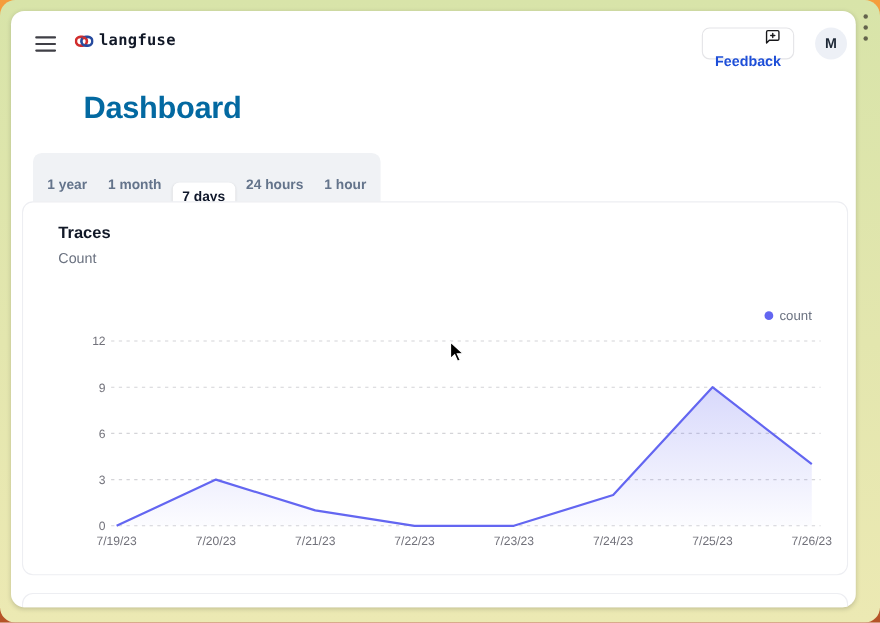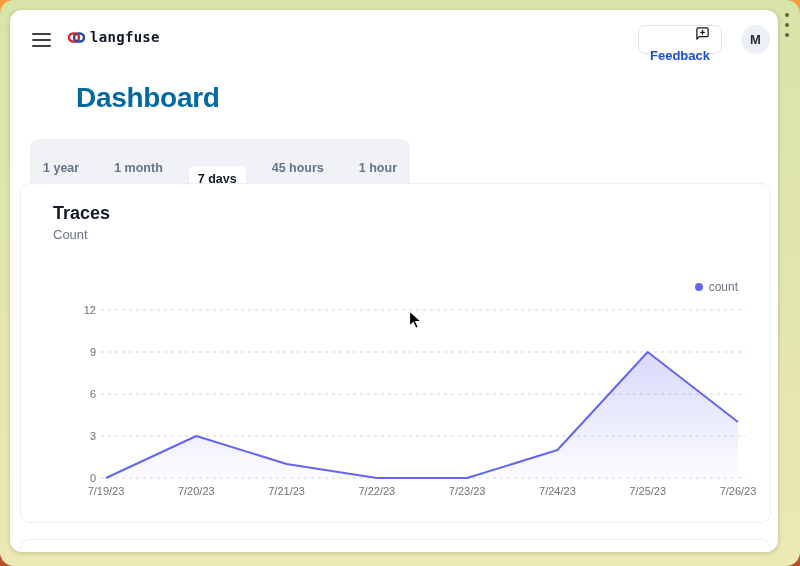--- a/index.html
+++ b/index.html
@@ -35,33 +35,33 @@
   }
   .avatar {
     position:absolute; right:8px; top:15px; width:29px; height:29px; border-radius:50%;
     background:#edf0f6; color:#1f2937; font-size:13px; font-weight:600;
     display:flex; align-items:center; justify-content:center; cursor:pointer;
   }
   .page-title { position:absolute; left:22px; top:72px; font-size:28px; font-weight:700; color:#0369a1; letter-spacing:-.3px;margin-left:44px; }
   
   .tabs {
     position:absolute; left:20px; top:129px; display:inline-flex; align-items:center;
-    background:#f0f2f5; border-radius:8px; padding:4px; gap:17px;
+    background:#f0f2f5; border-radius:8px; padding:4px; gap:1px;
   }
   .tab {
     border:none; background:transparent; padding:6px 9px; border-radius:6px;
     font-family:"Liberation Sans",sans-serif; font-size:12.5px; font-weight:600; color:#64748b; cursor:pointer; white-space:nowrap;
   }
   .tab.active { background:#fff; color:#0f172a; box-shadow:0 1px 2px rgba(0,0,0,.10);margin-top:23px; }
   
   .card {
     position:absolute; left:10px; top:173px; width:751px; height:340px;
     background:#fff; border:1px solid #edeef2; border-radius:10px;
   }
-  .card-title { position:absolute; left:32px; top:19px; font-size:18px; font-weight:700; color:#111827; }
+  .card-title { position:absolute; left:32px; top:19px; font-size:15px; font-weight:700; color:#111827; }
   .card-subtitle { position:absolute; left:32px; top:43px; font-size:13px; color:#6b7280; }
   .legend { position:absolute; right:32px; top:96px; display:flex; align-items:center; gap:6px; }
   .legend-dot { width:8px; height:8px; border-radius:50%; }
   .legend-label { font-size:12px; color:#6b7280; }
   .chart-svg { position:absolute; left:60px; top:117px; }
   .ytick, .xtick { font-size:11px; fill:#71717a; }
   
   .next-card {
     position:absolute; left:10px; top:529px; width:751px; height:20px;
     border:1px solid #edeef2; border-bottom:none; border-radius:10px 10px 0 0; background:#fff;
@@ -111,21 +111,21 @@
   </button>
 
   <div class="avatar">M</div>
 
   <h1 class="page-title">Dashboard</h1>
 
   <div class="tabs">
       <button class="tab">1 year</button>
       <button class="tab">1 month</button>
       <button class="tab active">7 days</button>
-      <button class="tab">45 hours</button>
+      <button class="tab">24 hours</button>
       <button class="tab">1 hour</button>
     </div>
 
   <div class="card">
     <div class="card-title">Traces</div>
     <div class="card-subtitle">Count</div>
 
     <div class="legend">
       <span class="legend-dot" style="background: rgb(99, 102, 241);"></span>
       <span class="legend-label">count</span>

